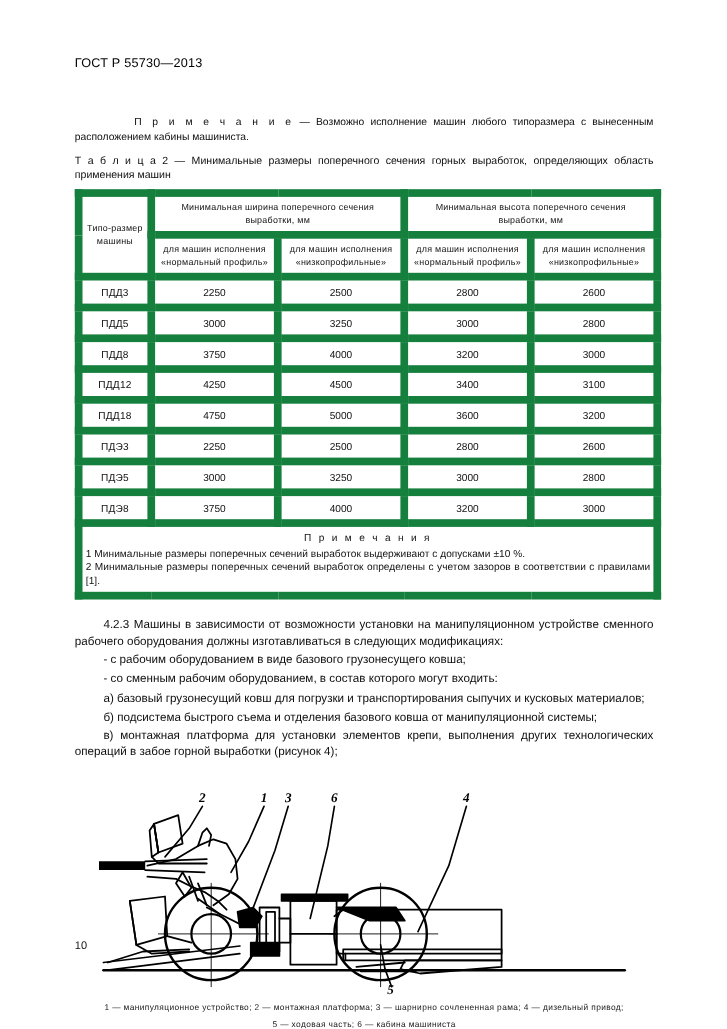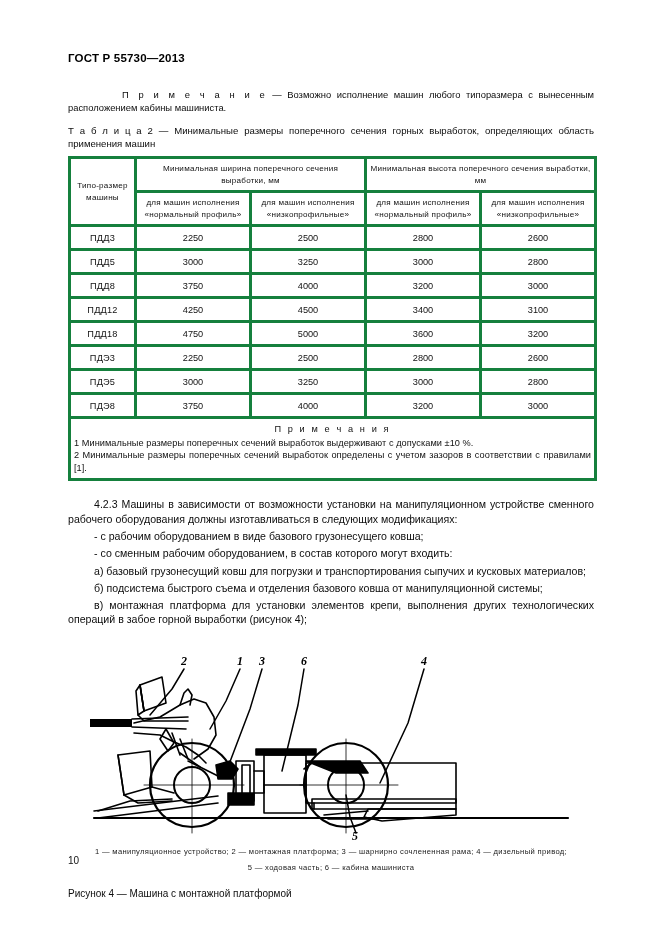--- a/index.html
+++ b/index.html
@@ -22,23 +22,23 @@
   #content {
     position: absolute;
     left: 68px;
     top: 52px;
     width: 526px;
   }
 
   
   .doc-header {
     font-size: 11.5px;
-    font-weight: bold;
+    font-weight: normal;
     letter-spacing: 0.2px;
-    margin: 0 0 24px 0;
+    margin: 0 0 40px 0;
     color: #000;
   }
 
   
   .para {
     font-size: 10.6px;
     line-height: 14.3px;
     text-align: justify;
     margin: 0 0 3px 0;
     color: #0d0d0d;
@@ -61,21 +61,21 @@
 
   
   table.spec {
     width: 526px;
     border-collapse: collapse;
     table-layout: fixed;
     margin: 0 0 0 0;
   }
   table.spec th,
   table.spec td {
-    border: 3px solid #15803d;
+    border: 7px solid #15803d;
     text-align: center;
     vertical-align: middle;
     color: #111;
   }
   table.spec th {
     font-weight: normal;
     font-size: 8.1px;
     line-height: 11.4px;
     padding: 4px 3px;
     letter-spacing: 0.25px;

